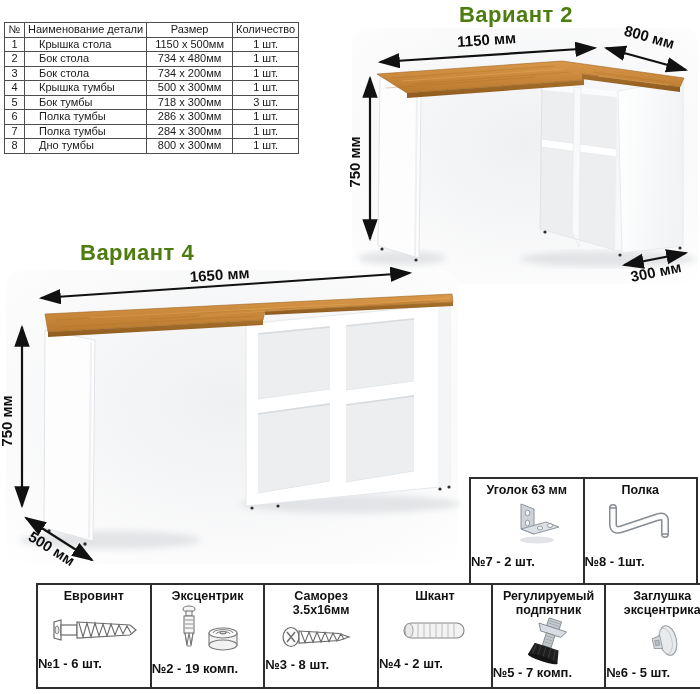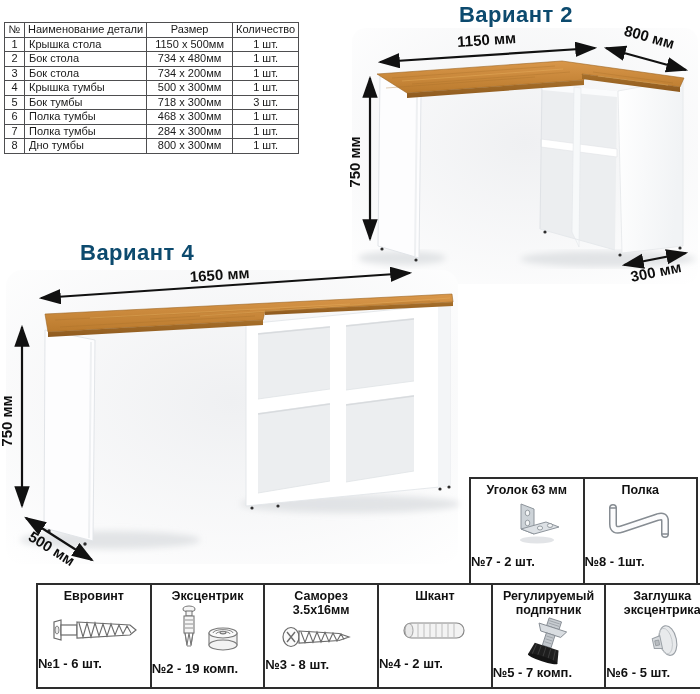--- a/index.html
+++ b/index.html
@@ -8,27 +8,27 @@
     position:relative; width:700px; height:694px; background:#ffffff;
     font-family:"Liberation Sans", sans-serif; color:#1c1c1c; overflow:hidden;
   }
   
   table.parts { position:absolute; left:4px; top:22px; border-collapse:collapse; font-size:11px; }
   .parts th, .parts td {
     border:1.5px solid #4e4e50; height:14.5px; line-height:13px;
     text-align:center; font-weight:normal; white-space:nowrap; padding:0 3px;
     color:#1a1a1a; background:#fff;
   }
-  .parts td.name { text-align:left; padding-left:4px; }
+  .parts td.name { text-align:left; padding-left:14px; }
   .col-num   { width:20px; }
   .col-name  { width:120px; }
   .col-size  { width:86px; }
   .col-qty   { width:63px; }
   
-  .variant-title { position:absolute; font-size:22px; font-weight:bold; color:#0c4a6e; letter-spacing:0.5px; }
+  .variant-title { position:absolute; font-size:22px; font-weight:bold; color:#4d7c0f; letter-spacing:0.5px; }
   #v2-title { left:352px; top:2px; width:328px; text-align:center; }
   #v1-title { left:80px; top:240px; }
   .drawing { position:absolute; }
   #v2-svg { left:350px; top:0; }
   #v1-svg { left:0; top:240px; }
   
   .hw-block { position:absolute; display:flex; background:#fff; border:2px solid #2d2d2d; }
   #hw-right  { left:469px; top:477px; width:229px; height:108px; border-bottom:none; }
   #hw-bottom { left:36px;  top:583px; width:684px; height:106px; }
   .hw-cell { flex:1; display:flex; flex-direction:column; border-left:2px solid #2d2d2d; overflow:hidden; }
@@ -84,21 +84,21 @@
       </tr>
       <tr>
         <td>5</td>
         <td class="name">Бок тумбы</td>
         <td>718 x 300мм</td>
         <td>3 шт.</td>
       </tr>
       <tr>
         <td>6</td>
         <td class="name">Полка тумбы</td>
-        <td>468 x 300мм</td>
+        <td>286 x 300мм</td>
         <td>1 шт.</td>
       </tr>
       <tr>
         <td>7</td>
         <td class="name">Полка тумбы</td>
         <td>284 x 300мм</td>
         <td>1 шт.</td>
       </tr>
       <tr>
         <td>8</td>

